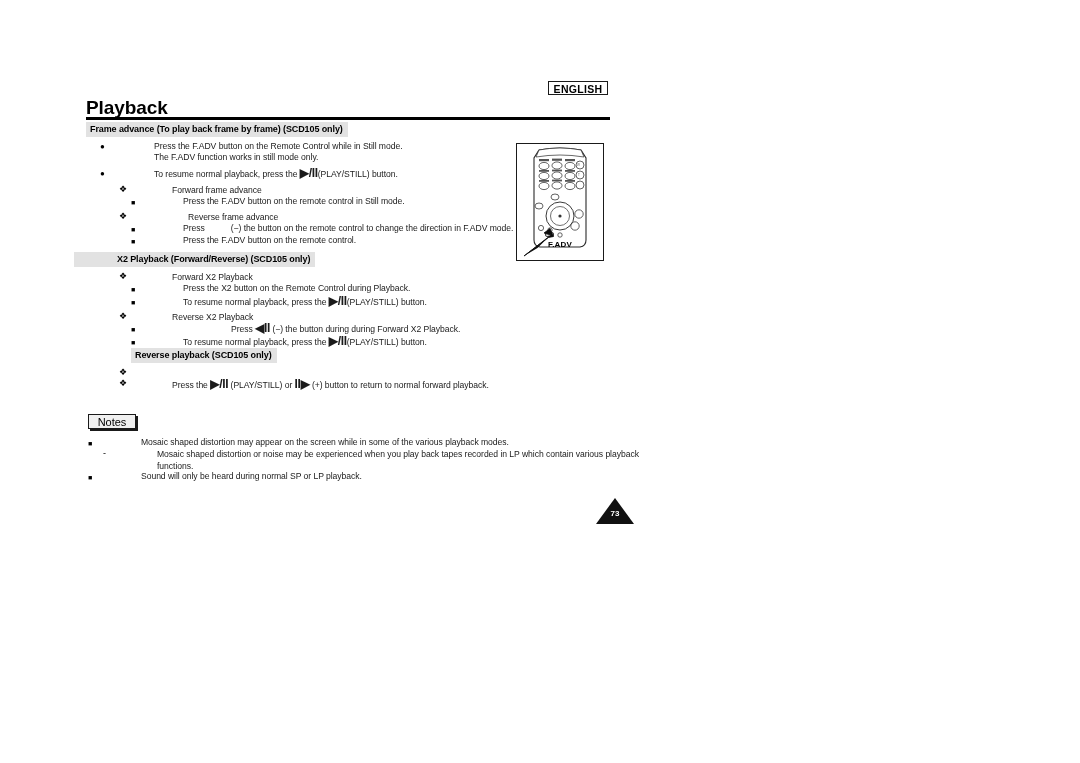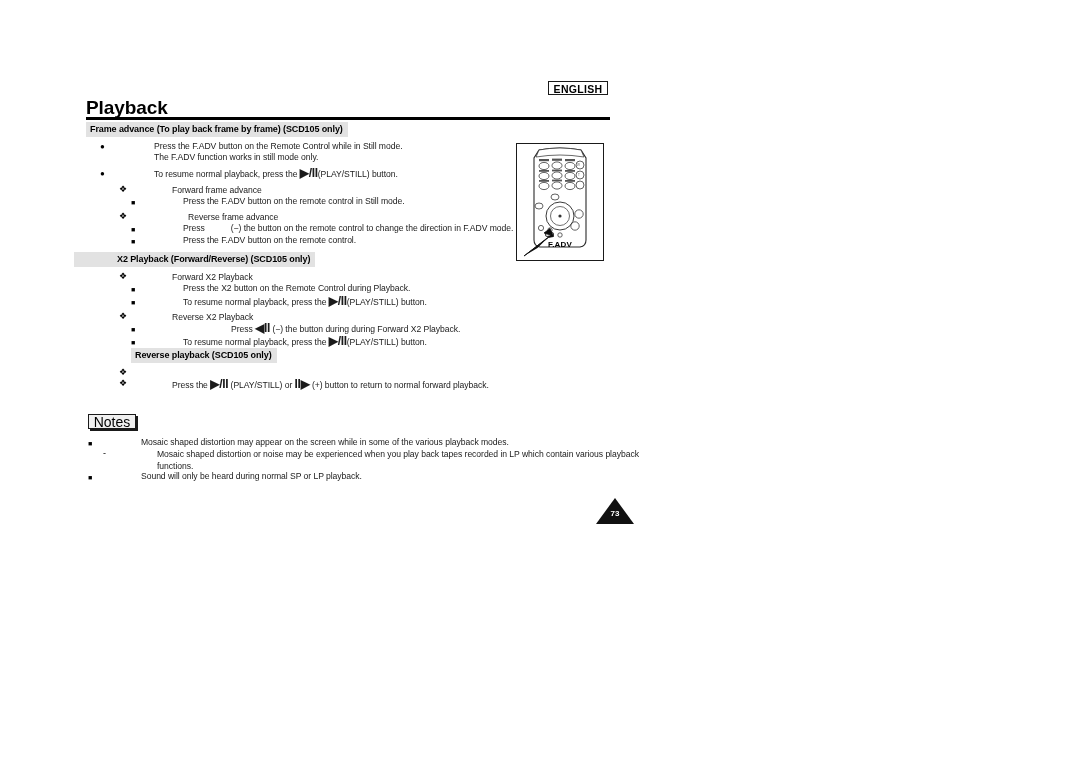--- a/index.html
+++ b/index.html
@@ -106,21 +106,21 @@
   
   .notes-box {
     position: absolute;
     left: 88px;
     top: 414px;
     width: 48px;
     height: 15px;
     border: 1px solid #1a1a1a;
     background: #f0f0f0;
     box-shadow: 2px 2px 0 #1a1a1a;
-    font-size: 14px;
+    font-size: 11px;
     text-align: center;
     line-height: 15px;
     color: #000;
     box-sizing: border-box;
   }
 
   
   .remote-fig {
     position: absolute;
     left: 516px;

